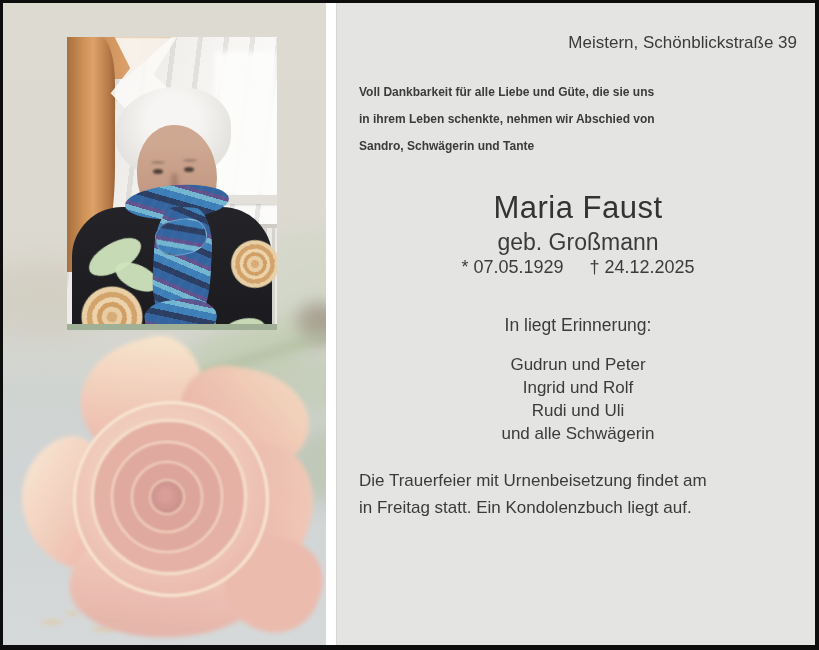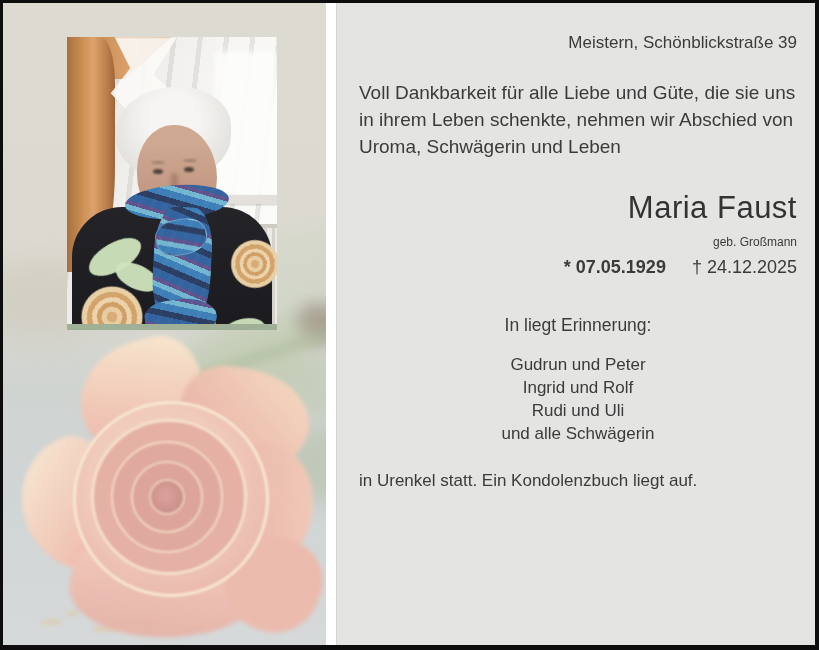--- a/index.html
+++ b/index.html
@@ -92,27 +92,27 @@
   .scarf-tail{position:absolute;left:78px;top:262px;width:72px;height:40px;border-radius:40% 60% 55% 45%;transform:rotate(-8deg);}
   .bottom-green{position:absolute;left:0;right:0;bottom:0;height:6px;background:#9fb096;}
   
   .gutter{width:10px;flex:0 0 10px;background:#ffffff;}
   
   .right-panel{
     position:relative;flex:1 1 auto;background:#e4e4e2;border-left:1px solid #d6d6d4;
     color:#3b3b3b;box-sizing:border-box;padding:30px 18px 0 22px;
   }
   .dateline{text-align:right;font-size:17px;line-height:20px;}
-  .intro{margin-top:26px;font-size:19px;line-height:27px;}
+  .intro{margin-top:26px;font-size:12px;line-height:27px;font-weight:bold;}
   .intro div{white-space:nowrap;}
-  .name-block{margin-top:31px;text-align:right;}
+  .name-block{margin-top:31px;text-align:center;}
   .deceased-name{font-size:31px;line-height:34px;letter-spacing:.5px;color:#333333;}
-  .maiden-name{margin-top:7px;font-size:12px;line-height:20px;}
+  .maiden-name{margin-top:7px;font-size:23px;line-height:20px;}
   .dates{margin-top:4px;font-size:18px;line-height:22px;}
-  .dates .birth{margin-right:26px;font-weight:bold;}
+  .dates .birth{margin-right:26px;}
   .remembrance{margin-top:37px;text-align:center;font-size:17.5px;line-height:20px;}
   .mourners{margin-top:18px;text-align:center;font-size:17px;line-height:23px;}
   .mourners div{white-space:nowrap;}
   .funeral{margin-top:23px;font-size:17px;line-height:26.5px;}
   .funeral div{white-space:nowrap;}
 </style>
 </head>
 <body>
 
 <div class="ad">
@@ -183,39 +183,40 @@
     </div>
 
     <div class="gutter"></div>
 
     <div class="right-panel">
       <div class="dateline">Meistern, Schönblickstraße 39</div>
 
       <div class="intro">
         <div>Voll Dankbarkeit für alle Liebe und Güte, die sie uns</div>
         <div>in ihrem Leben schenkte, nehmen wir Abschied von</div>
-        <div>Uroma, Schwägerin und Leben</div>
+        <div>Sandro, Schwägerin und Tante</div>
       </div>
 
       <div class="name-block">
         <div class="deceased-name">Maria Faust</div>
         <div class="maiden-name">geb. Großmann</div>
         <div class="dates">
           <span class="birth">* 07.05.1929</span><span class="death">† 24.12.2025</span>
         </div>
       </div>
 
       <div class="remembrance">In liegt Erinnerung:</div>
 
       <div class="mourners">
         <div>Gudrun und Peter</div>
         <div>Ingrid und Rolf</div>
         <div>Rudi und Uli</div>
         <div>und alle Schwägerin</div>
       </div>
 
       <div class="funeral">
-        <div>in Urenkel statt. Ein Kondolenzbuch liegt auf.</div>
+        <div>Die Trauerfeier mit Urnenbeisetzung findet am</div>
+        <div>in Freitag statt. Ein Kondolenzbuch liegt auf.</div>
       </div>
     </div>
 
   </div>
 </div>
 
 </body></html>

